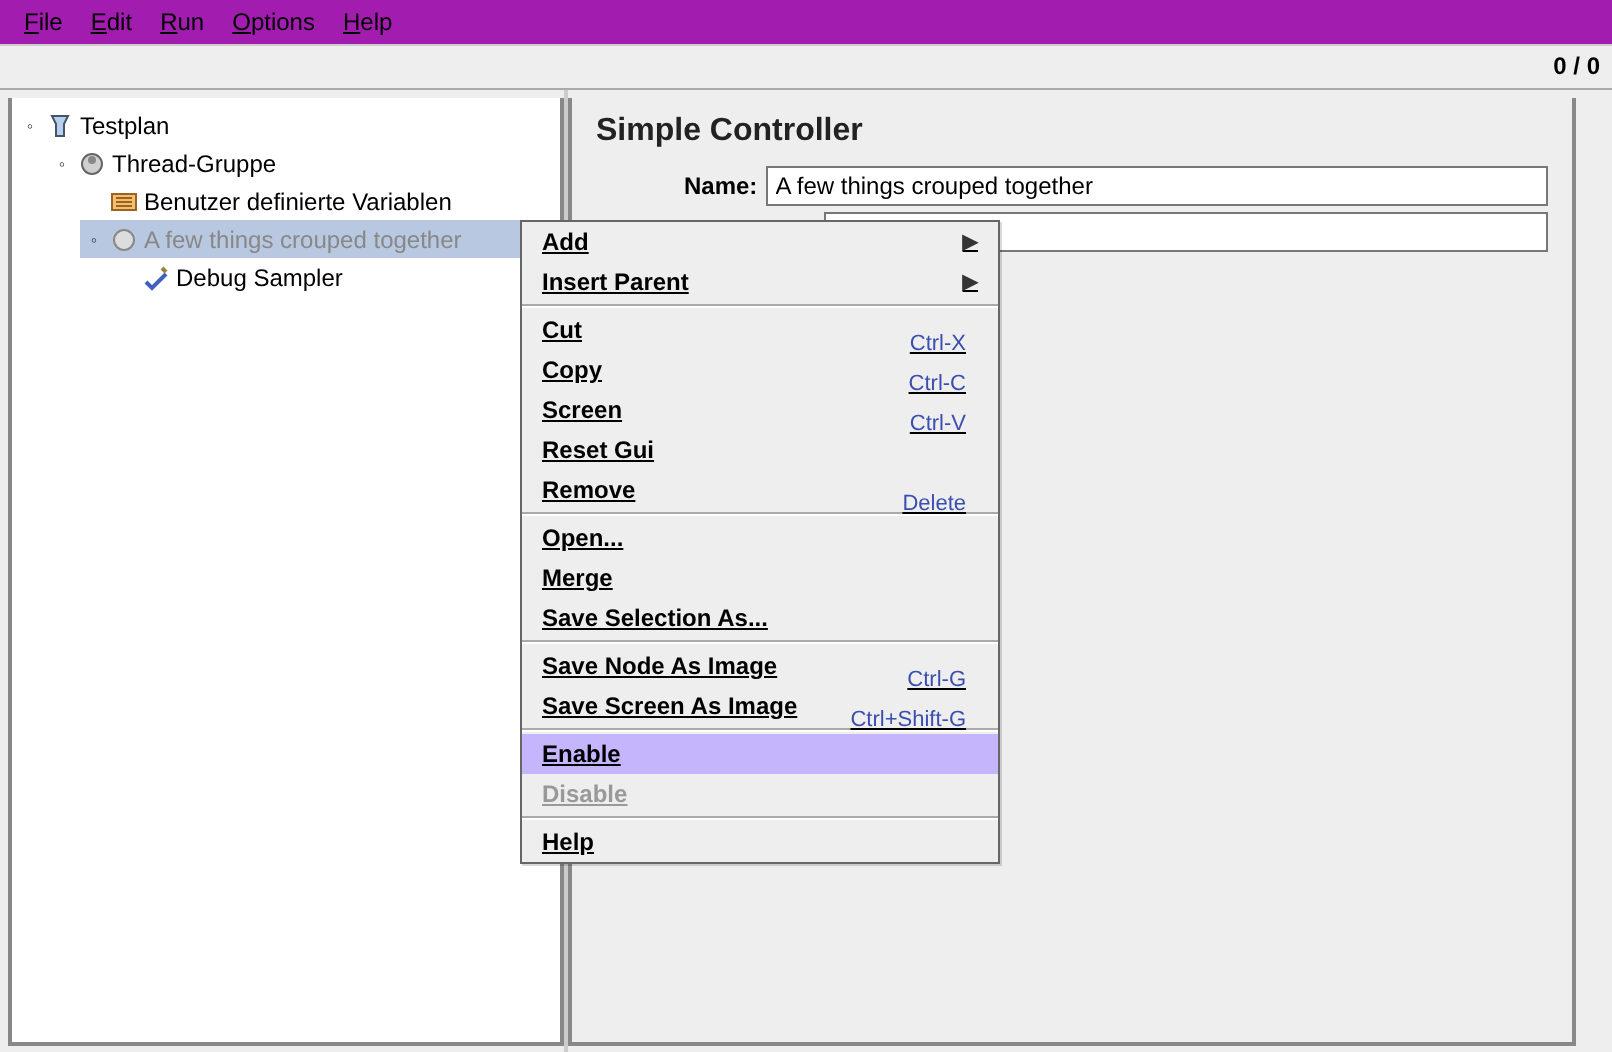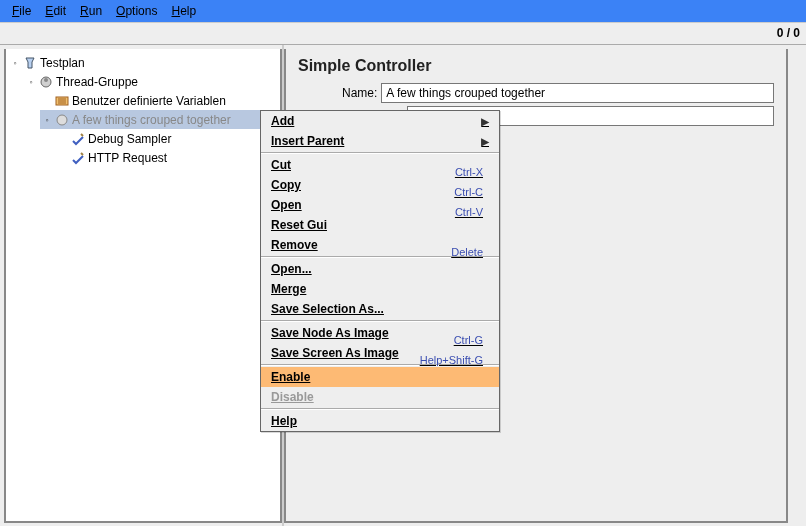--- a/index.html
+++ b/index.html
@@ -1,18 +1,18 @@
 <!DOCTYPE html>
 <html><head>
 <meta charset="utf-8">
 <style>
 * { box-sizing: border-box; margin: 0; padding: 0; font-family: Arial, Helvetica, sans-serif; font-size: 12px; }
 body { width: 806px; height: 526px; background: #eeeeee; overflow: hidden; position: relative; }
 
-.menubar { display: flex; gap: 2px; padding: 2px 6px; background: #3b82f6; border-bottom: 1px solid #ccc; }
+.menubar { display: flex; gap: 2px; padding: 2px 6px; background: #a21caf; border-bottom: 1px solid #ccc; }
 .menubar-item { padding: 2px 6px; cursor: pointer; }
 .menubar-item u { text-decoration: underline; }
 
 .toolbar-strip { height: 22px; background: #eeeeee; border-bottom: 1px solid #aaa; position: relative; }
 .counter { position: absolute; right: 6px; top: 3px; font-weight: bold; }
 
 .main { display: flex; height: calc(526px - 44px); }
 .tree-panel { width: 278px; border: 2px solid #888; border-top: none; background: #fff; margin: 4px 0 4px 4px; padding: 4px 2px; overflow: hidden; }
 .splitter { width: 2px; background: #ccc; cursor: col-resize; }
 .right-panel { flex: 1; border: 2px solid #888; border-top: none; background: #eeeeee; margin: 4px 18px 4px 0; padding: 8px 12px; }
@@ -22,26 +22,26 @@
 .tree-row { display: flex; align-items: center; height: 19px; padding-left: 2px; }
 .tree-row.sel { background: #b8c8e0; }
 .tree-row .label { margin-left: 2px; }
 .tree-row .label.disabled { color: #888; }
 .toggle { width: 10px; height: 10px; display: inline-flex; align-items: center; justify-content: center; font-size: 9px; color: #333; cursor: pointer; margin-right: 2px; }
 .spacer { display: inline-block; width: 12px; }
 .icon { width: 16px; height: 16px; display: inline-flex; align-items: center; justify-content: center; }
 
 .right-panel h2 { font-size: 16px; font-weight: bold; margin-bottom: 8px; color: #222; }
 .field-row { display: flex; align-items: center; margin-bottom: 3px; }
-.field-label { font-weight: normal; margin-right: 4px; padding-left: 44px; }
+.field-label { font-weight: bold; margin-right: 4px; padding-left: 44px; }
 .text-input { flex: 1; border: 1px solid #777; background: #fff; padding: 2px 4px; font-size: 12px; height: 20px; }
 
 .context-menu { position: absolute; left: 260px; top: 110px; width: 240px; background: #eeeeee; border: 1px solid #666; box-shadow: 1px 1px 0 rgba(0,0,0,.15); z-index: 100; }
 .cm-item { display: flex; justify-content: space-between; align-items: center; padding: 3px 10px; font-weight: bold; cursor: pointer; height: 20px; text-decoration: underline; }
-.cm-item.highlight { background: #fdba74; }
+.cm-item.highlight { background: #c4b5fd; }
 .cm-item.disabled { color: #999; cursor: default; align-items: center; }
 .cm-item .shortcut { font-weight: normal; color: #3a4db0; font-size: 11px; margin-right: 6px; margin-top: 14px; }
 .cm-item .arrow { font-size: 10px; color: #333; }
 .cm-sep { height: 0; border-top: 1px solid #aaa; border-bottom: 1px solid #fff; margin: 1px 0; }
 </style>
 </head>
 <body>
 
 <div class="menubar">
   <div class="menubar-item"><u>F</u><span></span>ile</div>
@@ -110,32 +110,20 @@
                         <span class="spacer"></span>
                         <span class="icon">
                           <svg width="16" height="16">
                               <path d="M3 10l3 3 7-7" stroke="#4060c0" stroke-width="2" fill="none"></path>
                               <path d="M11 3l2 2" stroke="#a08040" stroke-width="2"></path>
                             </svg>
                         </span>
                         <span class="label">Debug Sampler</span>
                       </div>
                     </li>
-                    <li>
-                      <div class="tree-row">
-                        <span class="spacer"></span>
-                        <span class="icon">
-                          <svg width="16" height="16">
-                              <path d="M3 10l3 3 7-7" stroke="#4060c0" stroke-width="2" fill="none"></path>
-                              <path d="M11 3l2 2" stroke="#a08040" stroke-width="2"></path>
-                            </svg>
-                        </span>
-                        <span class="label">HTTP Request</span>
-                      </div>
-                    </li>
                   </ul>
                 </li>
               </ul>
             </li>
           </ul>
         </li>
       </ul>
     </div>
   </div>
   <div class="splitter"></div>
@@ -164,21 +152,21 @@
   <div class="cm-sep"></div>
   <div class="cm-item">
       <span>Cut</span>
       <span class="shortcut">Ctrl-X</span>
     </div>
   <div class="cm-item">
       <span>Copy</span>
       <span class="shortcut">Ctrl-C</span>
     </div>
   <div class="cm-item">
-      <span>Open</span>
+      <span>Screen</span>
       <span class="shortcut">Ctrl-V</span>
     </div>
   <div class="cm-item">
       <span>Reset Gui</span>
       <span></span>
     </div>
   <div class="cm-item">
       <span>Remove</span>
       <span class="shortcut">Delete</span>
     </div>
@@ -195,21 +183,21 @@
       <span>Save Selection As...</span>
       <span></span>
     </div>
   <div class="cm-sep"></div>
   <div class="cm-item">
       <span>Save Node As Image</span>
       <span class="shortcut">Ctrl-G</span>
     </div>
   <div class="cm-item">
       <span>Save Screen As Image</span>
-      <span class="shortcut">Help+Shift-G</span>
+      <span class="shortcut">Ctrl+Shift-G</span>
     </div>
   <div class="cm-sep"></div>
   <div class="cm-item highlight">
       <span>Enable</span>
       <span></span>
     </div>
   <div class="cm-item disabled">
       <span>Disable</span>
       <span></span>
     </div>

